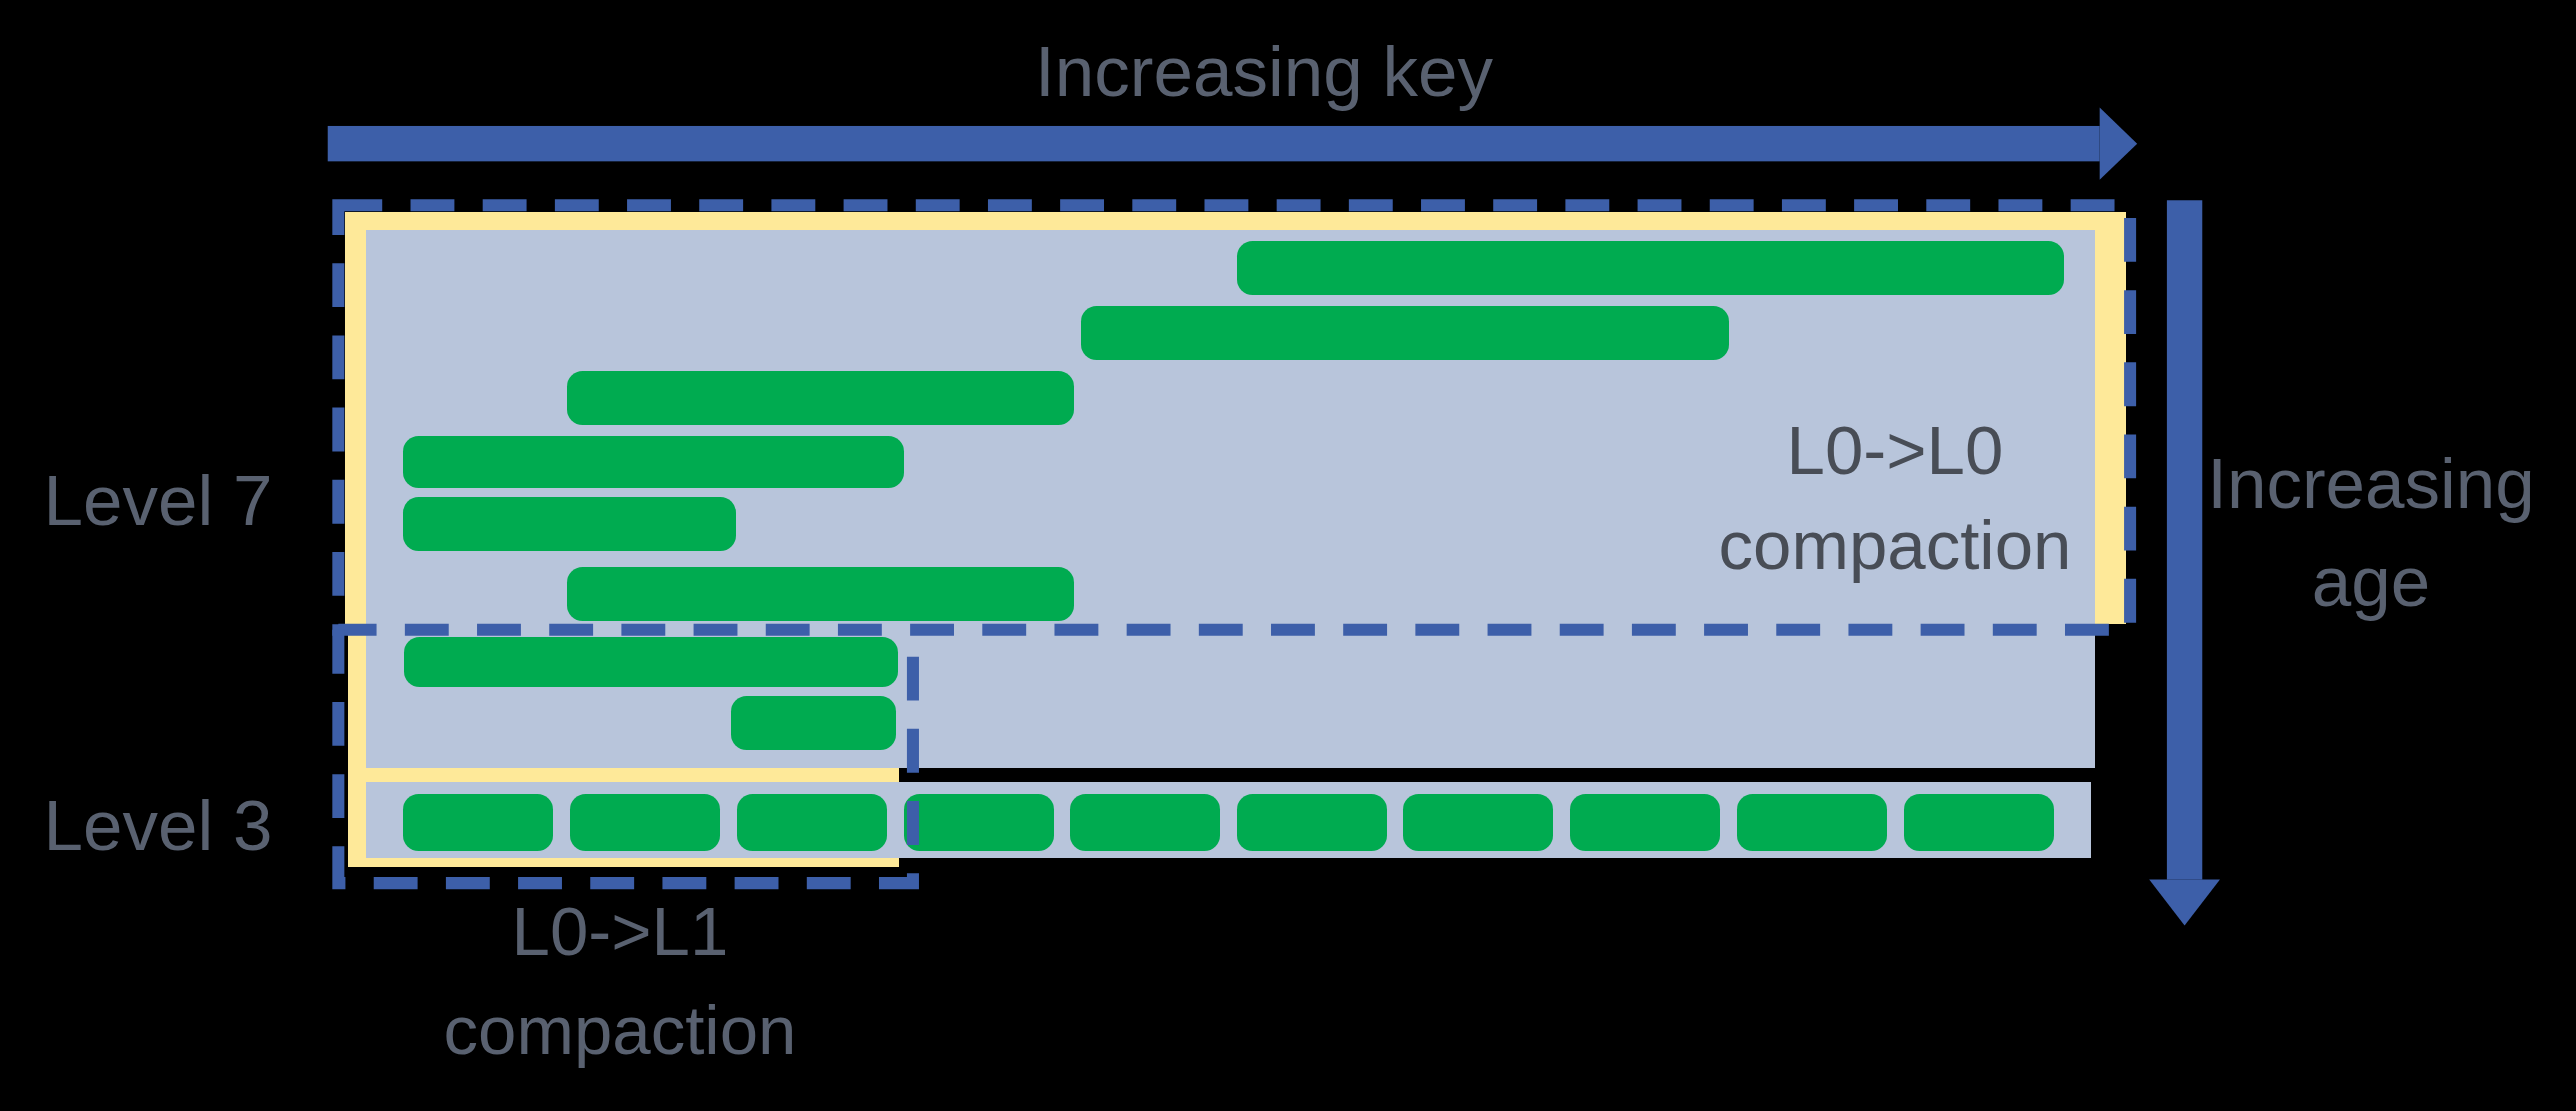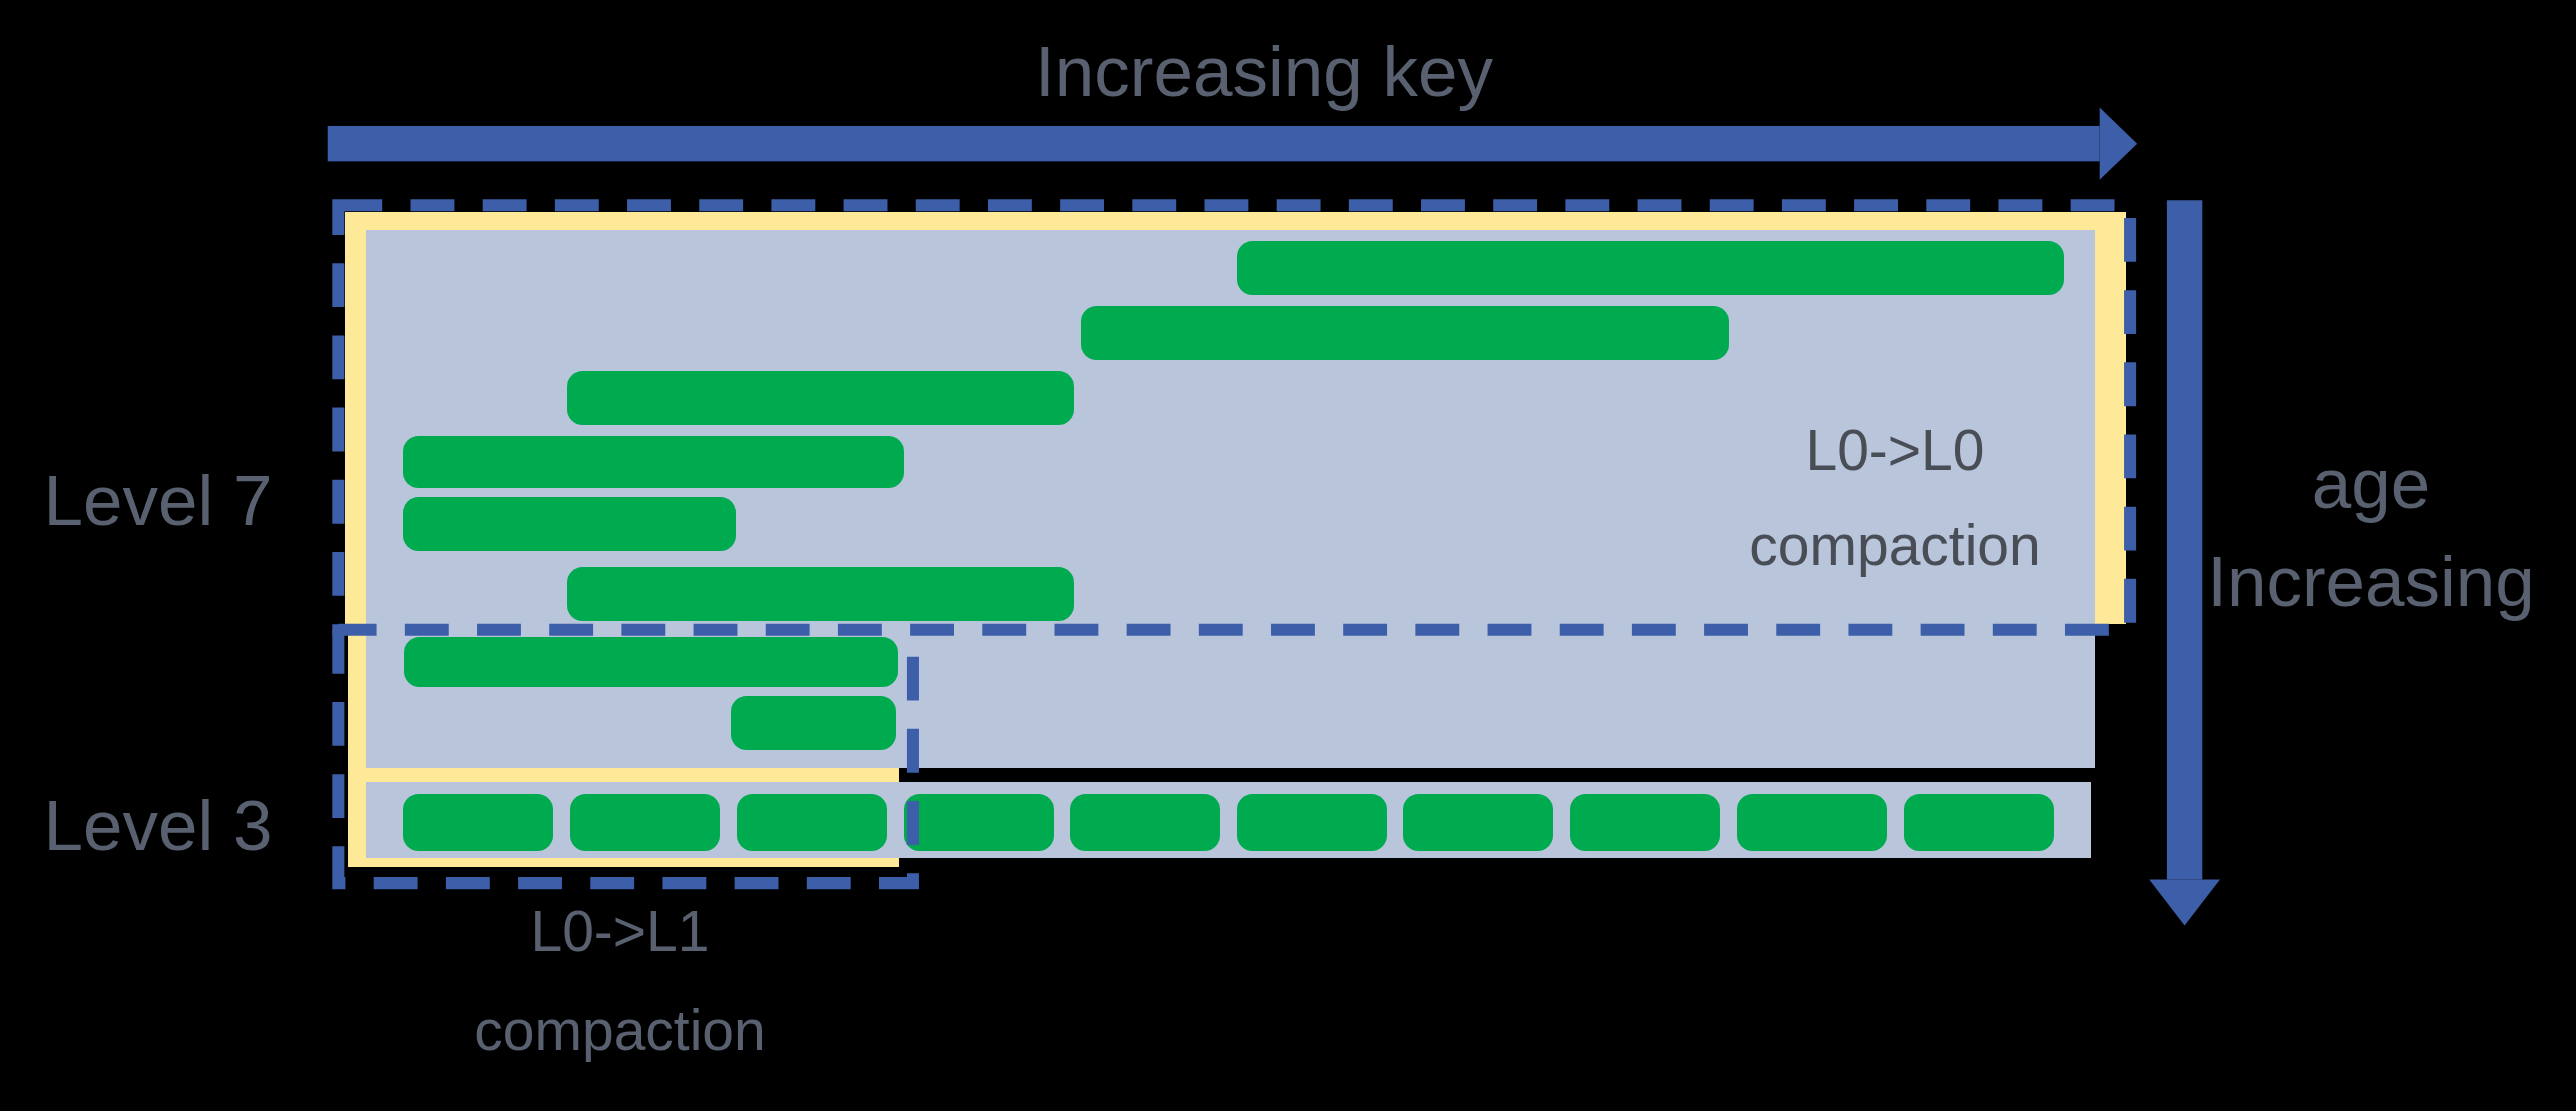--- a/index.html
+++ b/index.html
@@ -33,21 +33,21 @@
   #overlay{position:absolute;left:0;top:0;width:2576px;height:1111px;z-index:4;}
   .dashed{fill:none;stroke:var(--accent-blue);stroke-width:17px;stroke-dasharray:62 40;}
   .arrow-fill{fill:var(--accent-blue);stroke:none;}
 
   
   .lbl{position:absolute;z-index:5;color:var(--label-gray);white-space:nowrap;}
   .top-axis{left:1264px;top:71px;transform:translate(-50%,-50%);font-size:71px;}
   .level-lbl{width:297px;text-align:center;transform:translate(-50%,-50%);font-size:71px;}
   .level0-lbl{left:158px;top:500px;}
   .level1-lbl{left:158px;top:825px;}
-  .annot{transform:translateX(-50%);text-align:center;font-size:57px;}
+  .annot{transform:translateX(-50%);text-align:center;font-size:69px;}
   .l0l0-annot{left:1895px;top:403px;line-height:95px;color:var(--dark-label);}
   .l0l1-annot{left:620px;top:882px;line-height:99px;}
   .age-annot{left:2371px;top:435px;line-height:98px;font-size:71px;}
 </style>
 </head>
 <body>
 
 <div id="canvas">
 
   <div class="abs yellow-l0l0"></div>
@@ -100,18 +100,18 @@
     <div>L0-&gt;L0</div>
     <div>compaction</div>
   </div>
 
   <div class="lbl annot l0l1-annot">
     <div>L0-&gt;L1</div>
     <div>compaction</div>
   </div>
 
   <div class="lbl annot age-annot">
+    <div>Increasing</div>
     <div>age</div>
-    <div>Increasing</div>
   </div>
 
 </div>
 
 
 </body></html>

